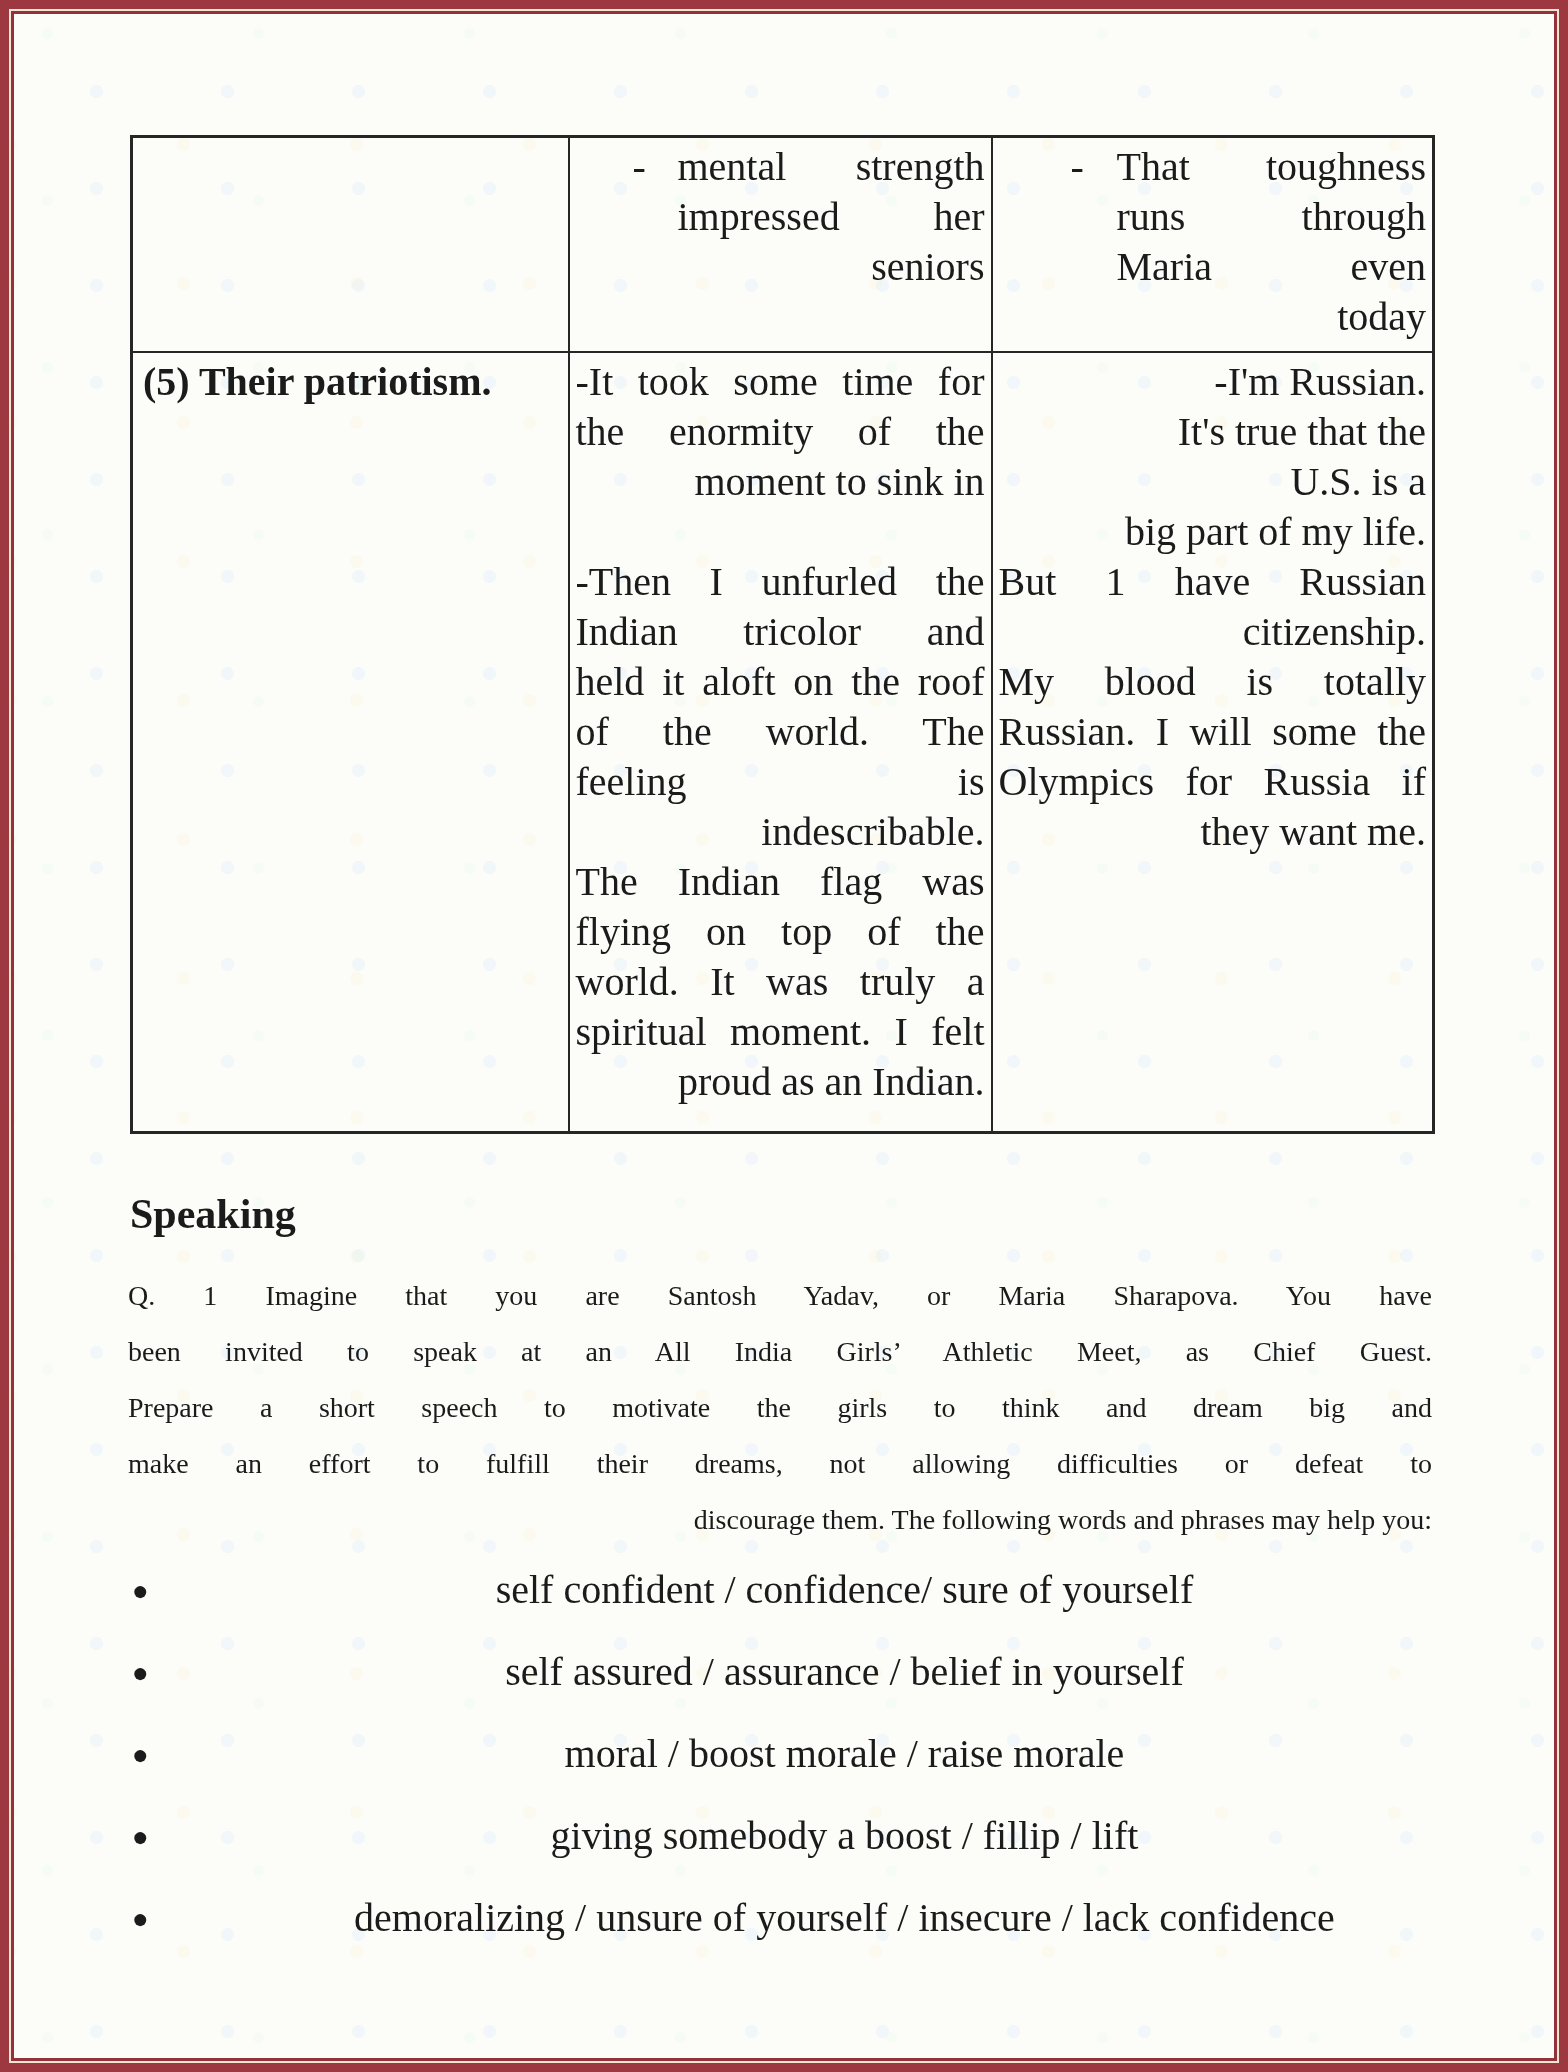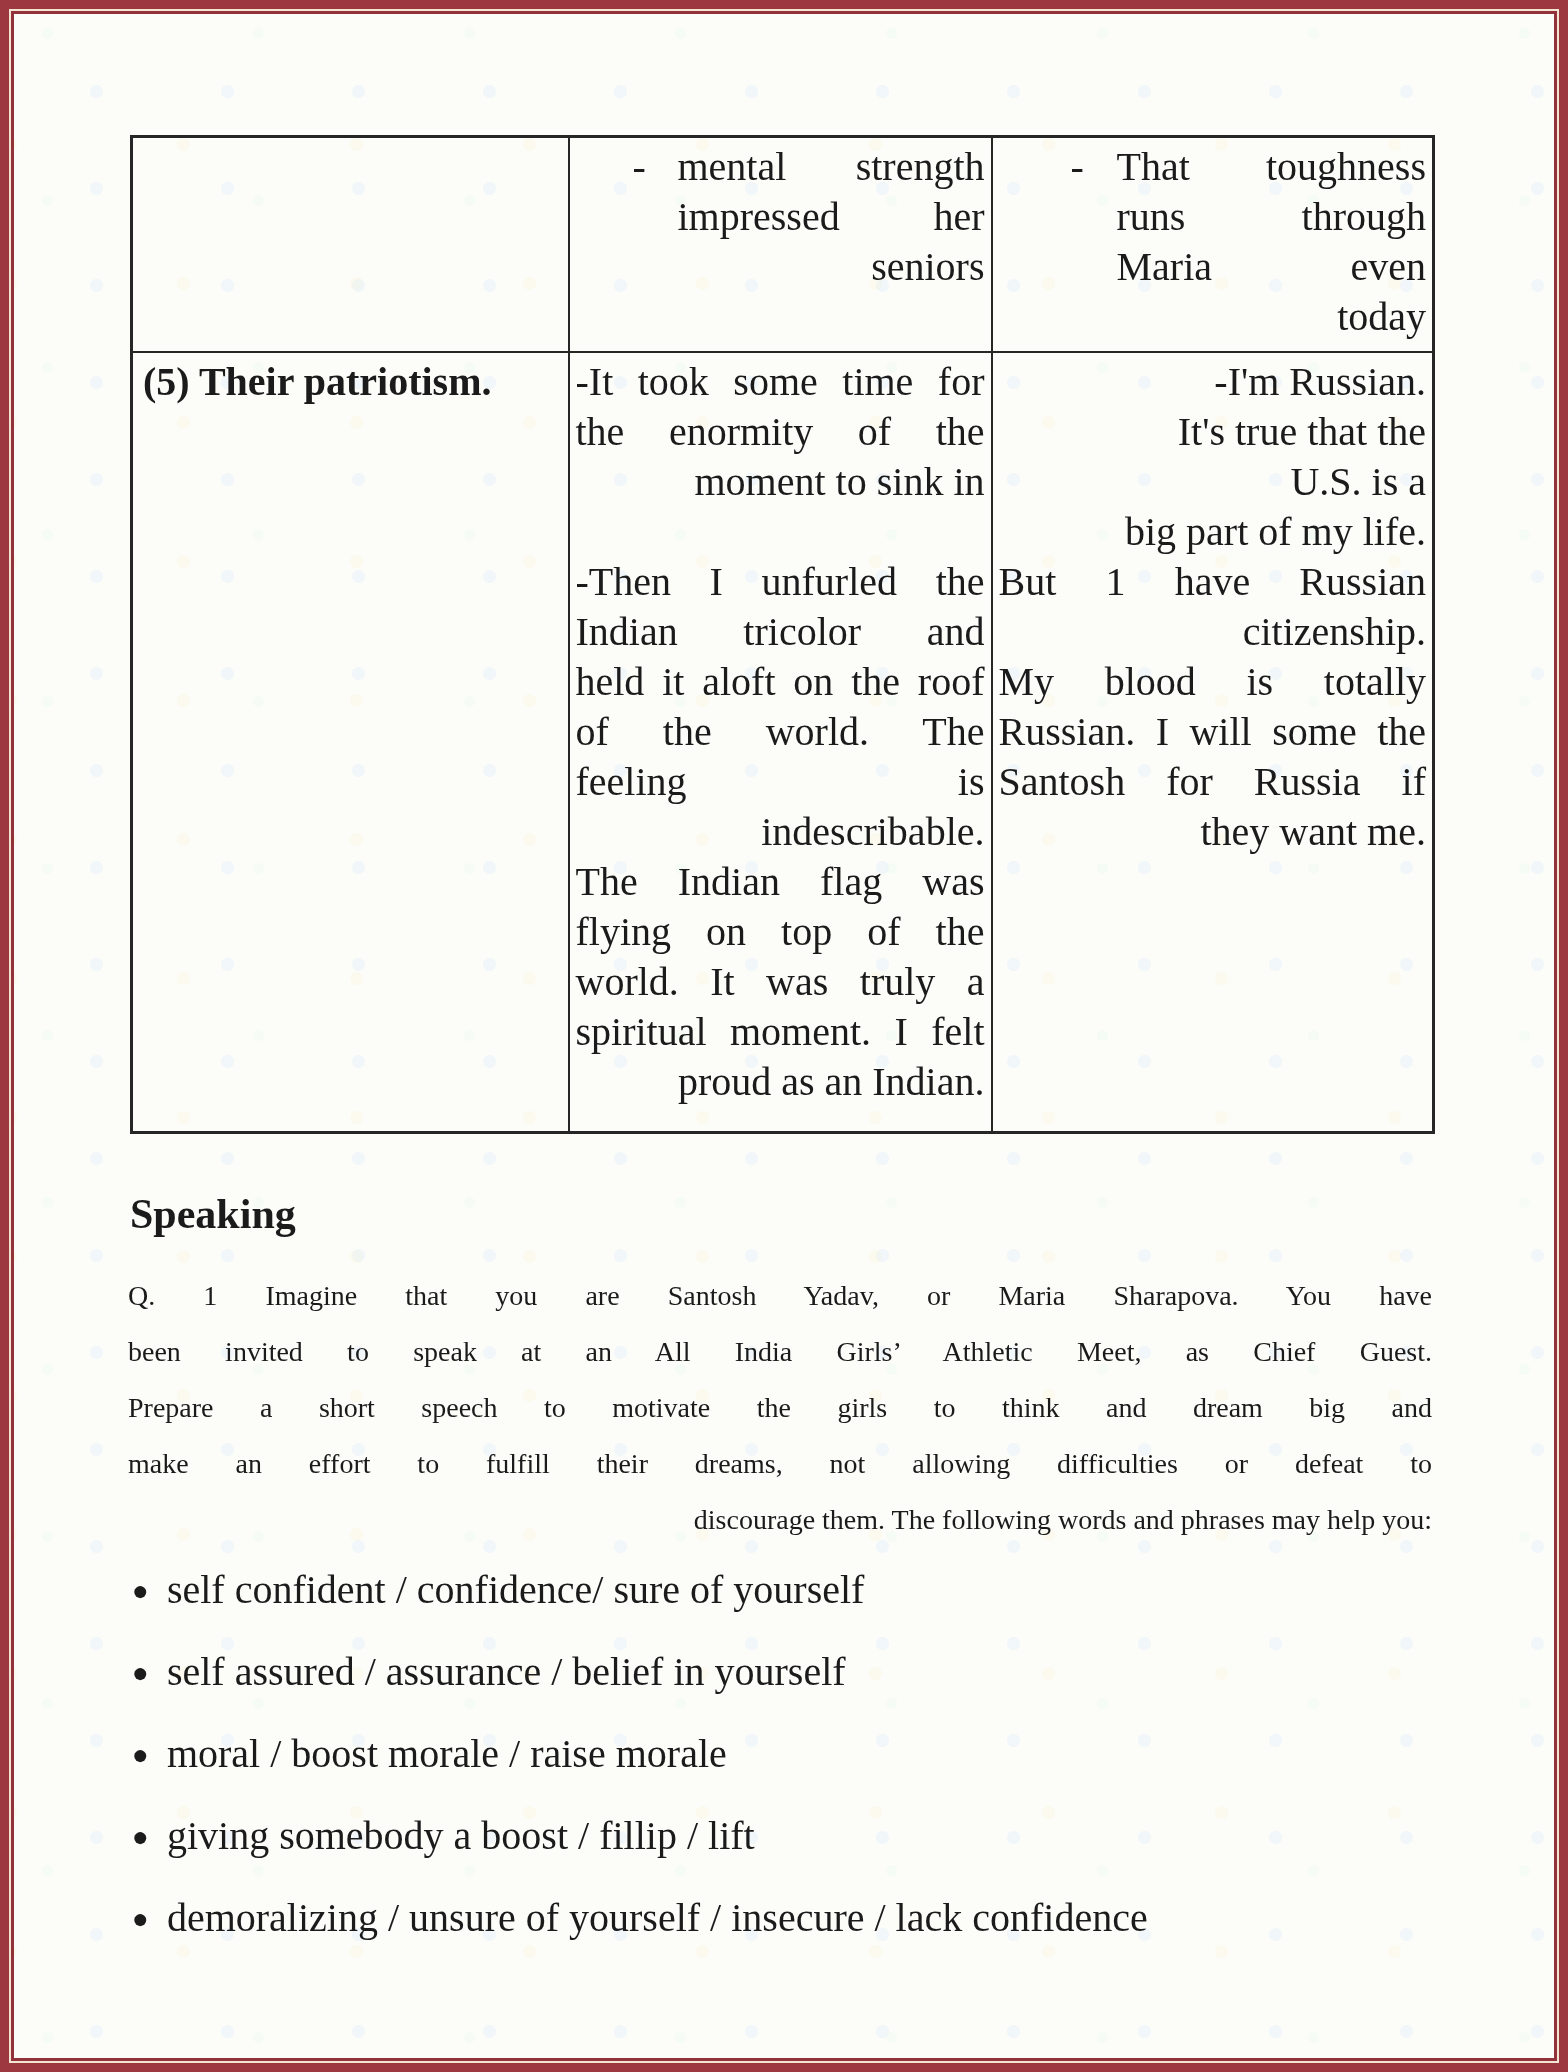--- a/index.html
+++ b/index.html
@@ -57,21 +57,21 @@
   .question {
     position: absolute; left: 128px; top: 1268px; width: 1304px;
     font-size: 28px; line-height: 56px;
   }
   .bullet-list {
     position: absolute; left: 132px; top: 1566px; width: 1390px;
     font-size: 40px;
   }
   .bullet-item { display: flex; align-items: baseline; line-height: 47px; margin-bottom: 31px; }
   .bullet-glyph { font-size: 28px; margin-right: 18px; flex: 0 0 auto; position: relative; top: -3px; }
-  .bullet-text { flex: 1 1 auto; }
+  .bullet-text { flex: 1 1 auto; text-align: center; }
 </style>
 </head>
 <body>
 
 <div class="canvas">
   <div class="speckles"></div>
 
   <table class="doc-table">
     <colgroup>
       <col style="width:437px">
@@ -122,21 +122,21 @@
       </td>
       <td>
         <div class="ll">-I'm Russian.</div>
         <div class="ll">It's true that the</div>
         <div class="ll">U.S. is a</div>
         <div class="ll">big part of my life.</div>
         <div class="jl">But 1 have Russian</div>
         <div class="ll">citizenship.</div>
         <div class="jl">My blood is totally</div>
         <div class="jl">Russian. I will some the</div>
-        <div class="jl">Santosh for Russia if</div>
+        <div class="jl">Olympics for Russia if</div>
         <div class="ll">they want me.</div>
       </td>
     </tr>
   </tbody>
     </table>
 
   <div class="speaking-heading">Speaking</div>
 
   <div class="question">
     <div class="jl">Q. 1 Imagine that you are Santosh Yadav, or Maria Sharapova. You have</div>

